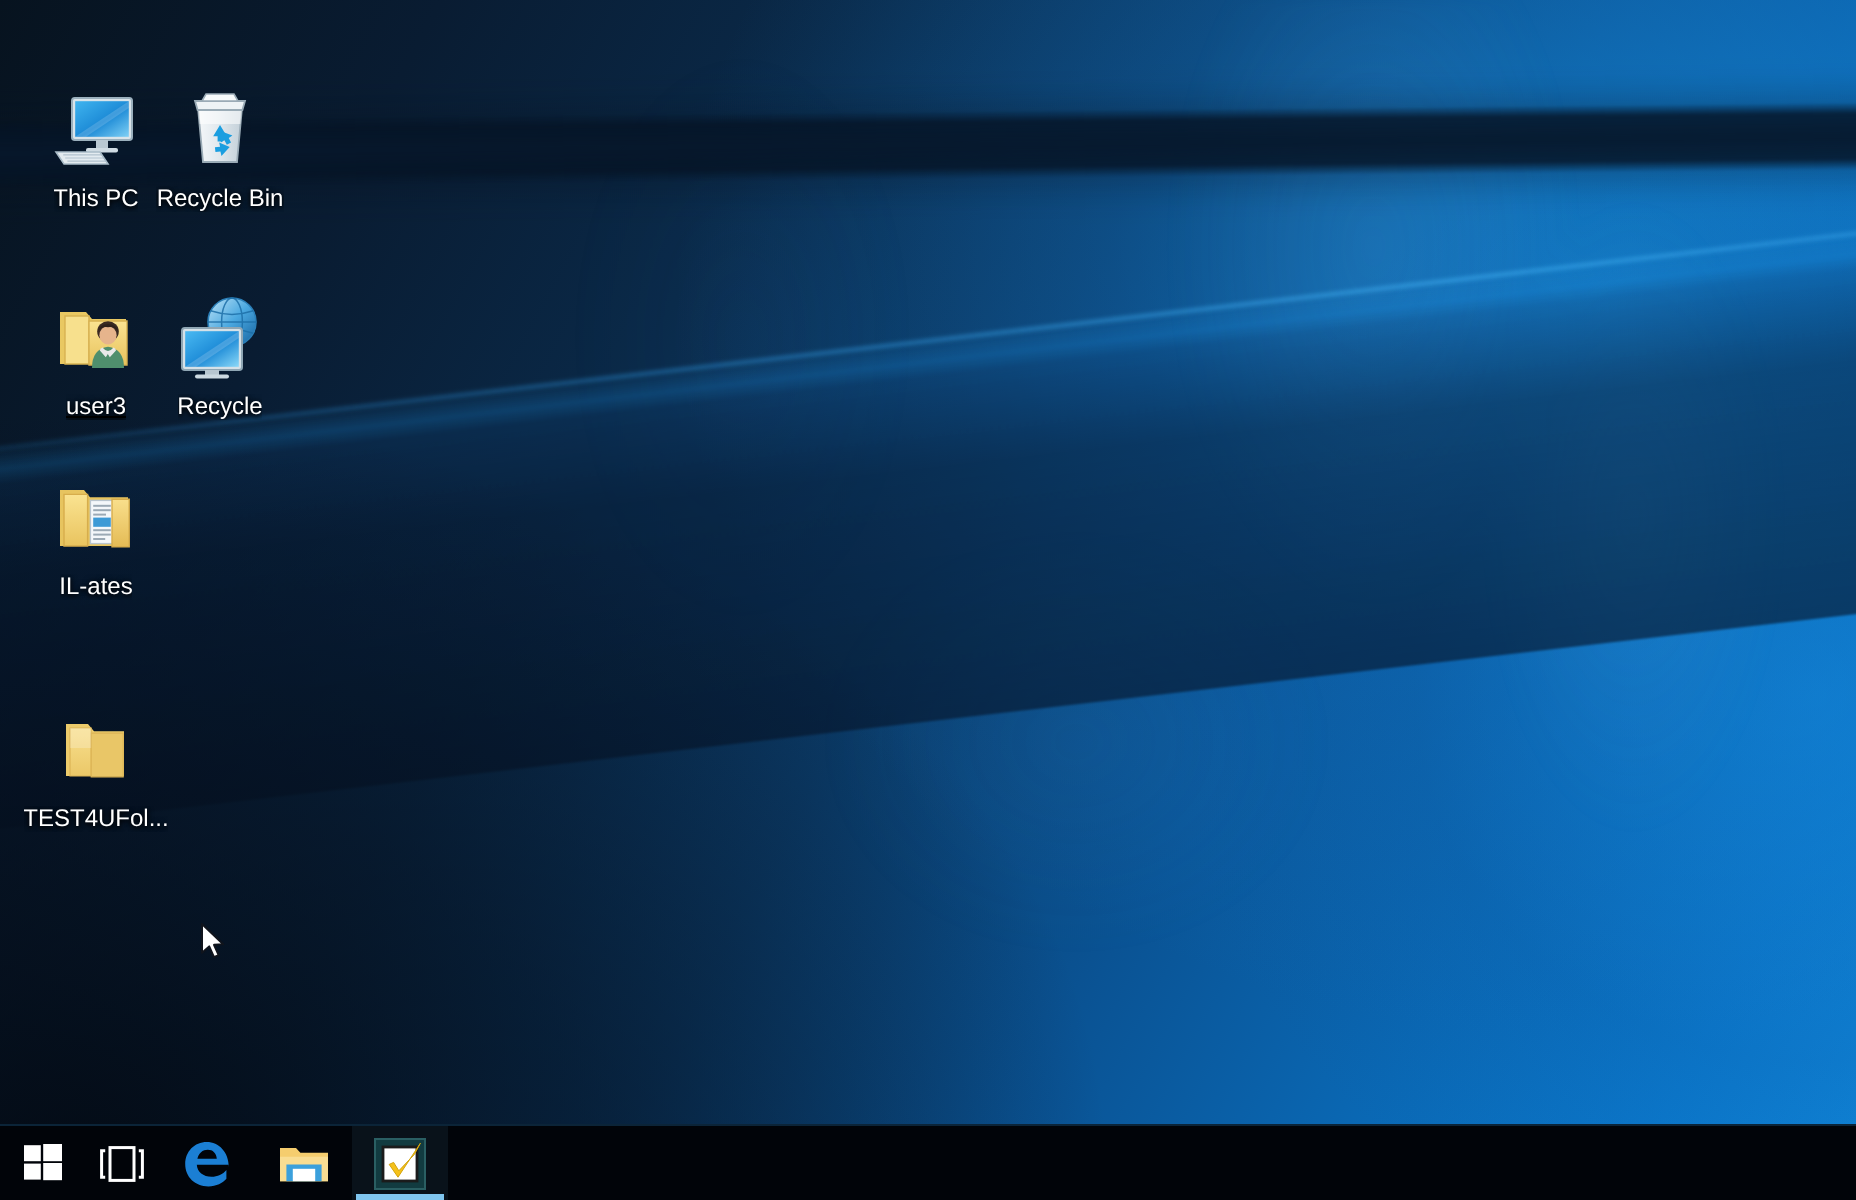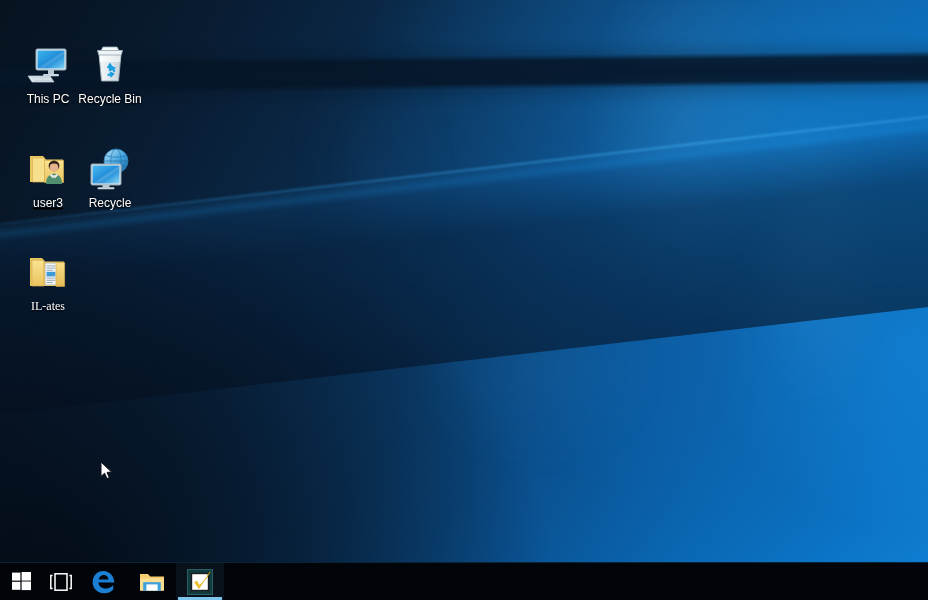--- a/index.html
+++ b/index.html
@@ -275,21 +275,21 @@
         <rect x="5" y="20" width="30" height="21" rx="1.4" fill="#d5e1e8" stroke="#8fa6b4" stroke-width="1"></rect>
         <rect x="6.6" y="21.6" width="26.8" height="17.8" fill="url(#scr2)"></rect>
         <polygon points="6.6,39.4 33.4,21.6 33.4,25 12,39.4" fill="#ffffff" opacity="0.18"></polygon>
         <rect x="16.5" y="41" width="7" height="2.6" fill="#b7c6d0"></rect>
         <rect x="11.5" y="43.2" width="17" height="2" rx="1" fill="#ccd9e1"></rect>
       </svg>
     </div>
     <div class="di-label">Recycle</div>
   </div>
 
-  <div class="desk-icon" id="ico-il-ates" style="left: 10px; top: 247px; font-family: Liberation Serif, serif;">
+  <div class="desk-icon" id="ico-il-ates" style="left: 10px; top: 234px;">
     <div class="di-art">
       <svg viewBox="0 0 48 48" width="48" height="48">
         <defs>
           <linearGradient id="fo1" x1="0" y1="0" x2="0" y2="1">
             <stop offset="0" stop-color="#fae391"></stop>
               <stop offset="1" stop-color="#e9c45f"></stop>
           </linearGradient>
           <linearGradient id="fo2" x1="0" y1="0" x2="0" y2="1">
             <stop offset="0" stop-color="#f9df8c"></stop>
               <stop offset="1" stop-color="#e4bb55"></stop>
@@ -308,20 +308,41 @@
             <rect x="22.6" y="35" width="6.0" height="1"></rect>
           </g>
           <rect x="22.6" y="24.8" width="8.8" height="4.6" fill="#3d9ad6"></rect>
         </g>
         <path d="M32 15.6 L40.6 15.6 L40.6 39.4 L32 39.4 Z" fill="url(#fo2)" stroke="#d7ad4c" stroke-width="0.7"></path>
       </svg>
     </div>
     <div class="di-label">IL-ates</div>
   </div>
 
+  <div class="desk-icon" id="ico-test4u" style="left: 10px; top: 350px;">
+    <div class="di-art">
+      <svg viewBox="0 0 48 48" width="48" height="48">
+        <defs>
+          <linearGradient id="fc1" x1="0" y1="0" x2="0" y2="1">
+            <stop offset="0" stop-color="#f8df8e"></stop>
+              <stop offset="1" stop-color="#ebc868"></stop>
+          </linearGradient>
+          <linearGradient id="fc2" x1="0" y1="0" x2="0" y2="1">
+            <stop offset="0" stop-color="#f2d379"></stop>
+              <stop offset="1" stop-color="#e0b busy"></stop>
+          </linearGradient>
+        </defs>
+        <path d="M9 12 L20 12 L23 15.6 L38 15.6 L38 38 L9 38 Z" fill="#eccb6b"></path>
+        <path d="M11 14 L21.6 14 L21.6 38 L11 38 Z" fill="url(#fc1)" stroke="#dcb455" stroke-width="0.6"></path>
+        <path d="M21.6 16.6 L37.6 16.6 L37.6 38.4 L21.6 38.4 Z" fill="#e9c667" stroke="#dcb455" stroke-width="0.6"></path>
+        <path d="M11 14 L21.6 14 L21.6 24 L11 24 Z" fill="#ffffff" opacity="0.22"></path>
+      </svg>
+    </div>
+    <div class="di-label">TEST4UFol...</div>
+  </div>
 
 </div>
 
 <svg id="cursor" viewBox="0 0 14 20" style="left: 100px; top: 461px;">
   <path d="M1 1 L1 15.4 L4.6 12.2 L7.0 17.6 L9.3 16.6 L7.0 11.4 L11.6 11.1 Z" fill="#ffffff" stroke="#10141c" stroke-width="1" stroke-linejoin="round"></path>
 </svg>
 
 <div id="taskbar">
 
   <div class="tb-btn" id="tb-start">

